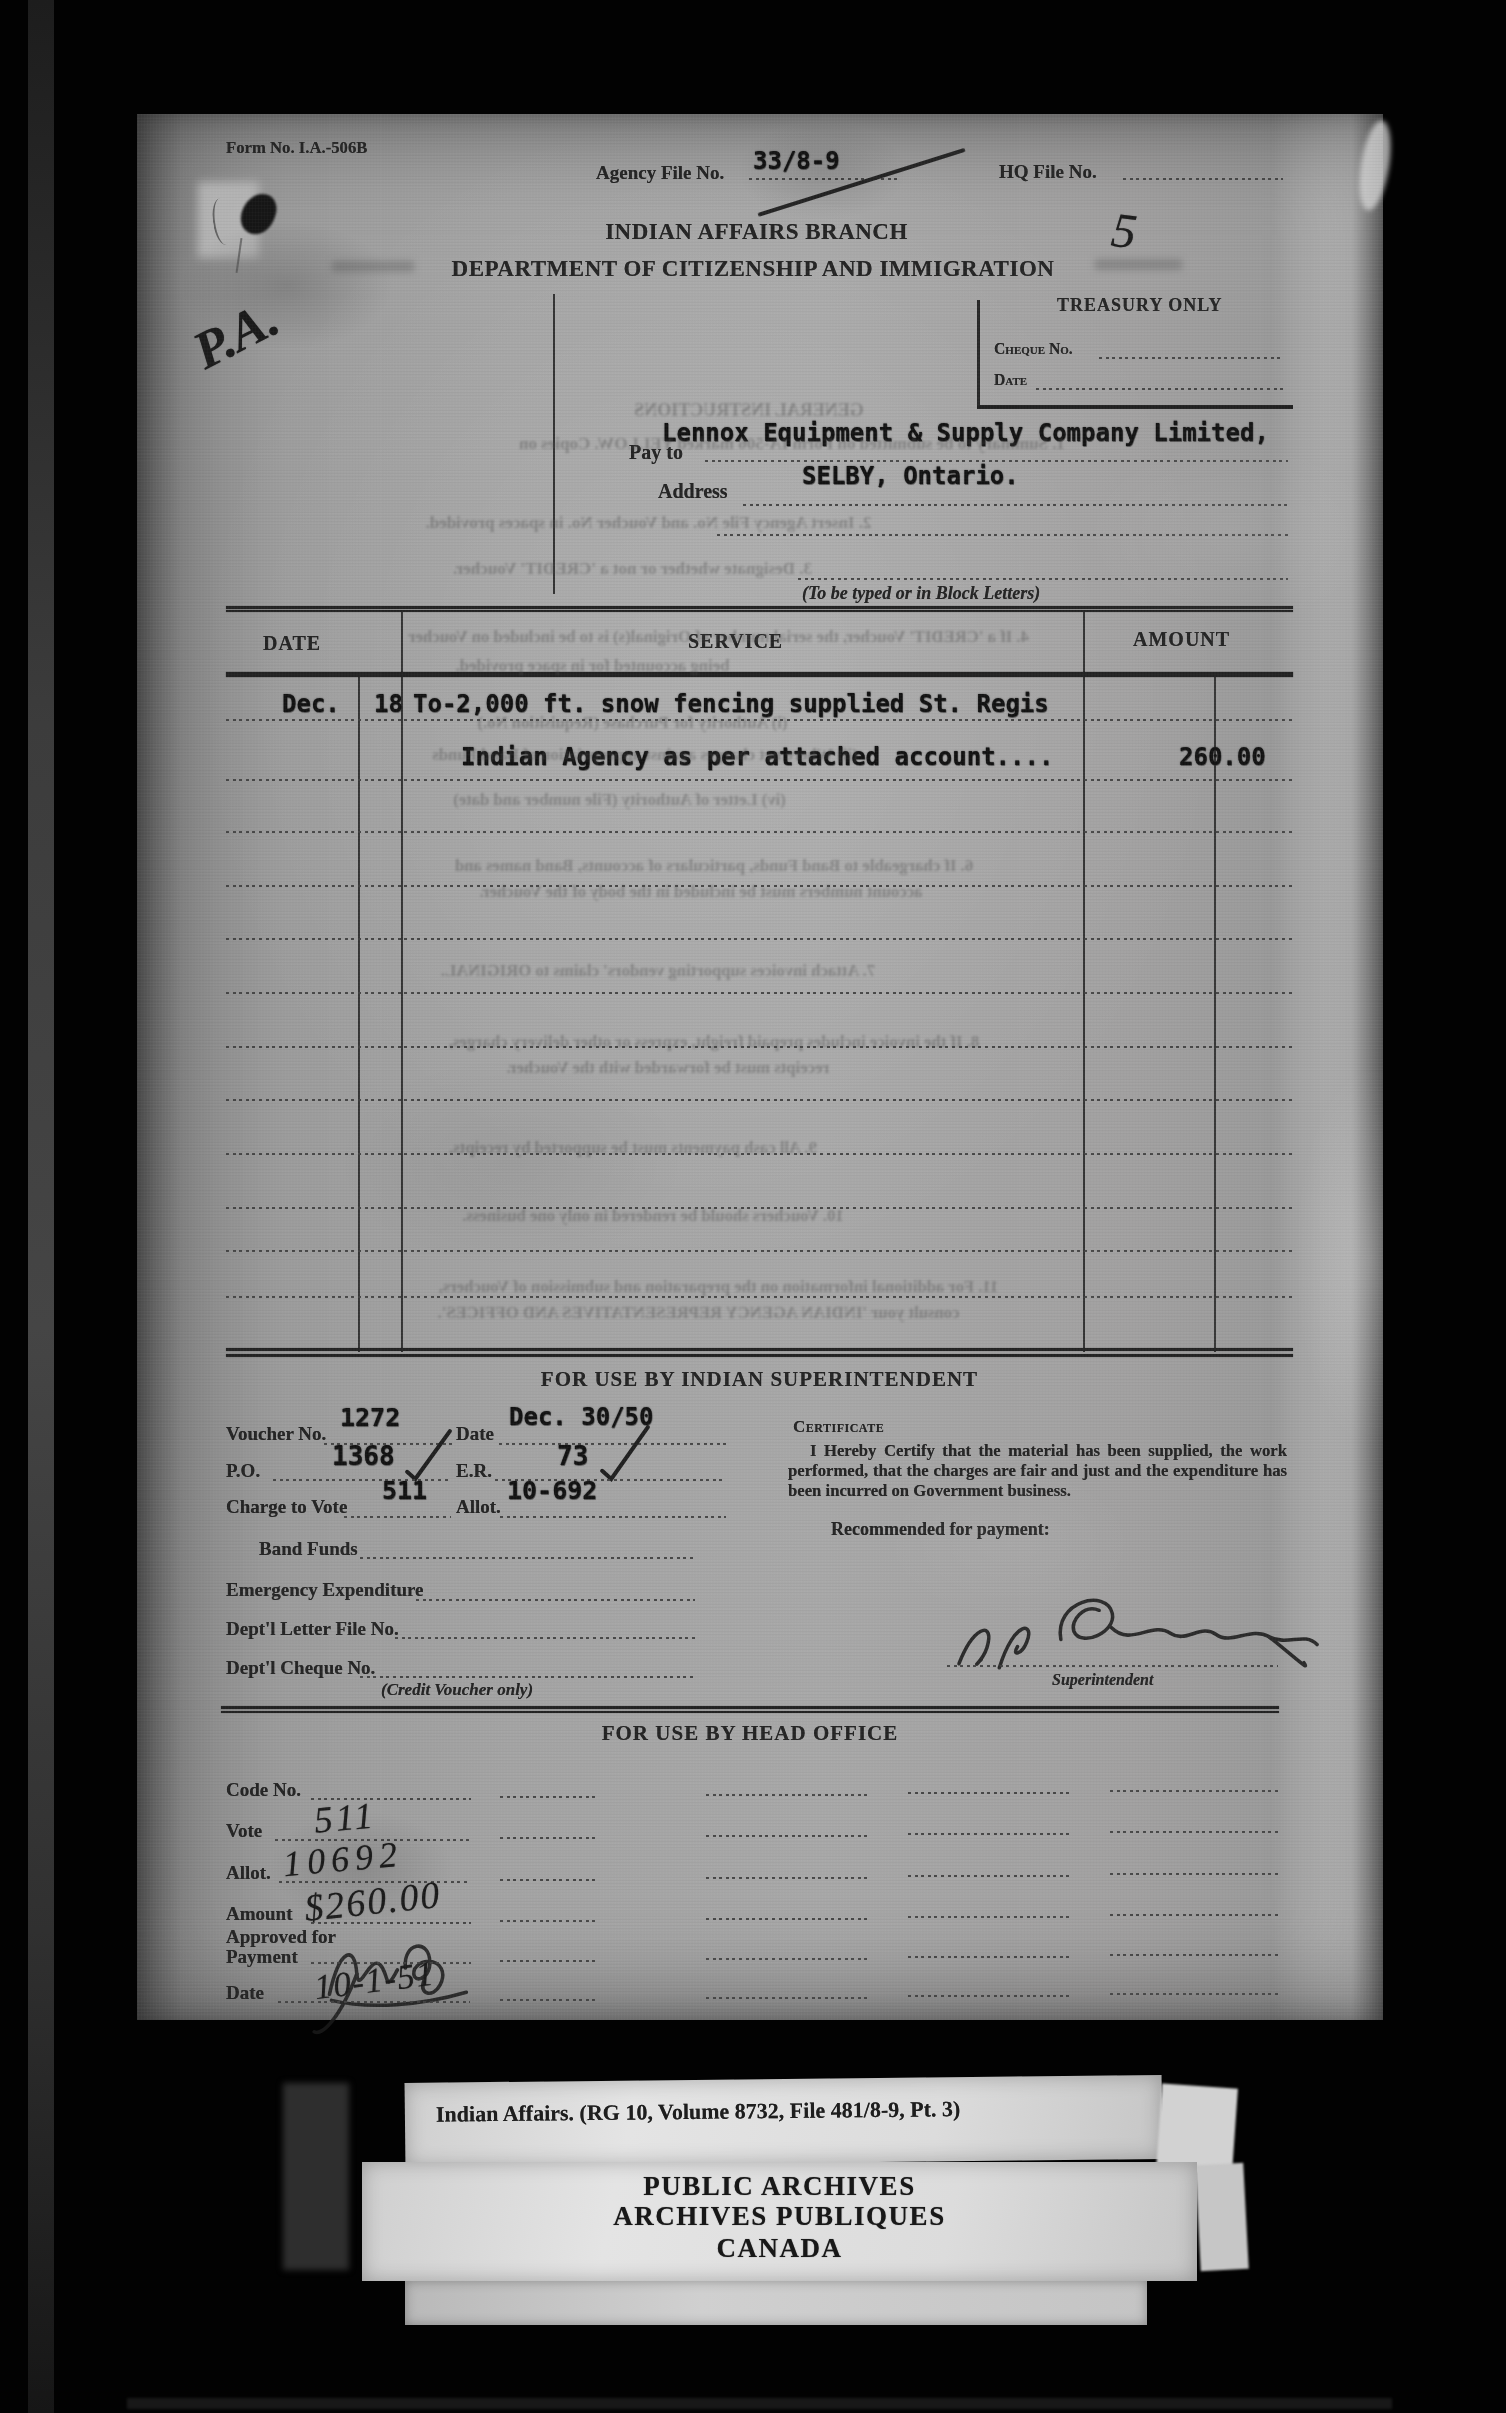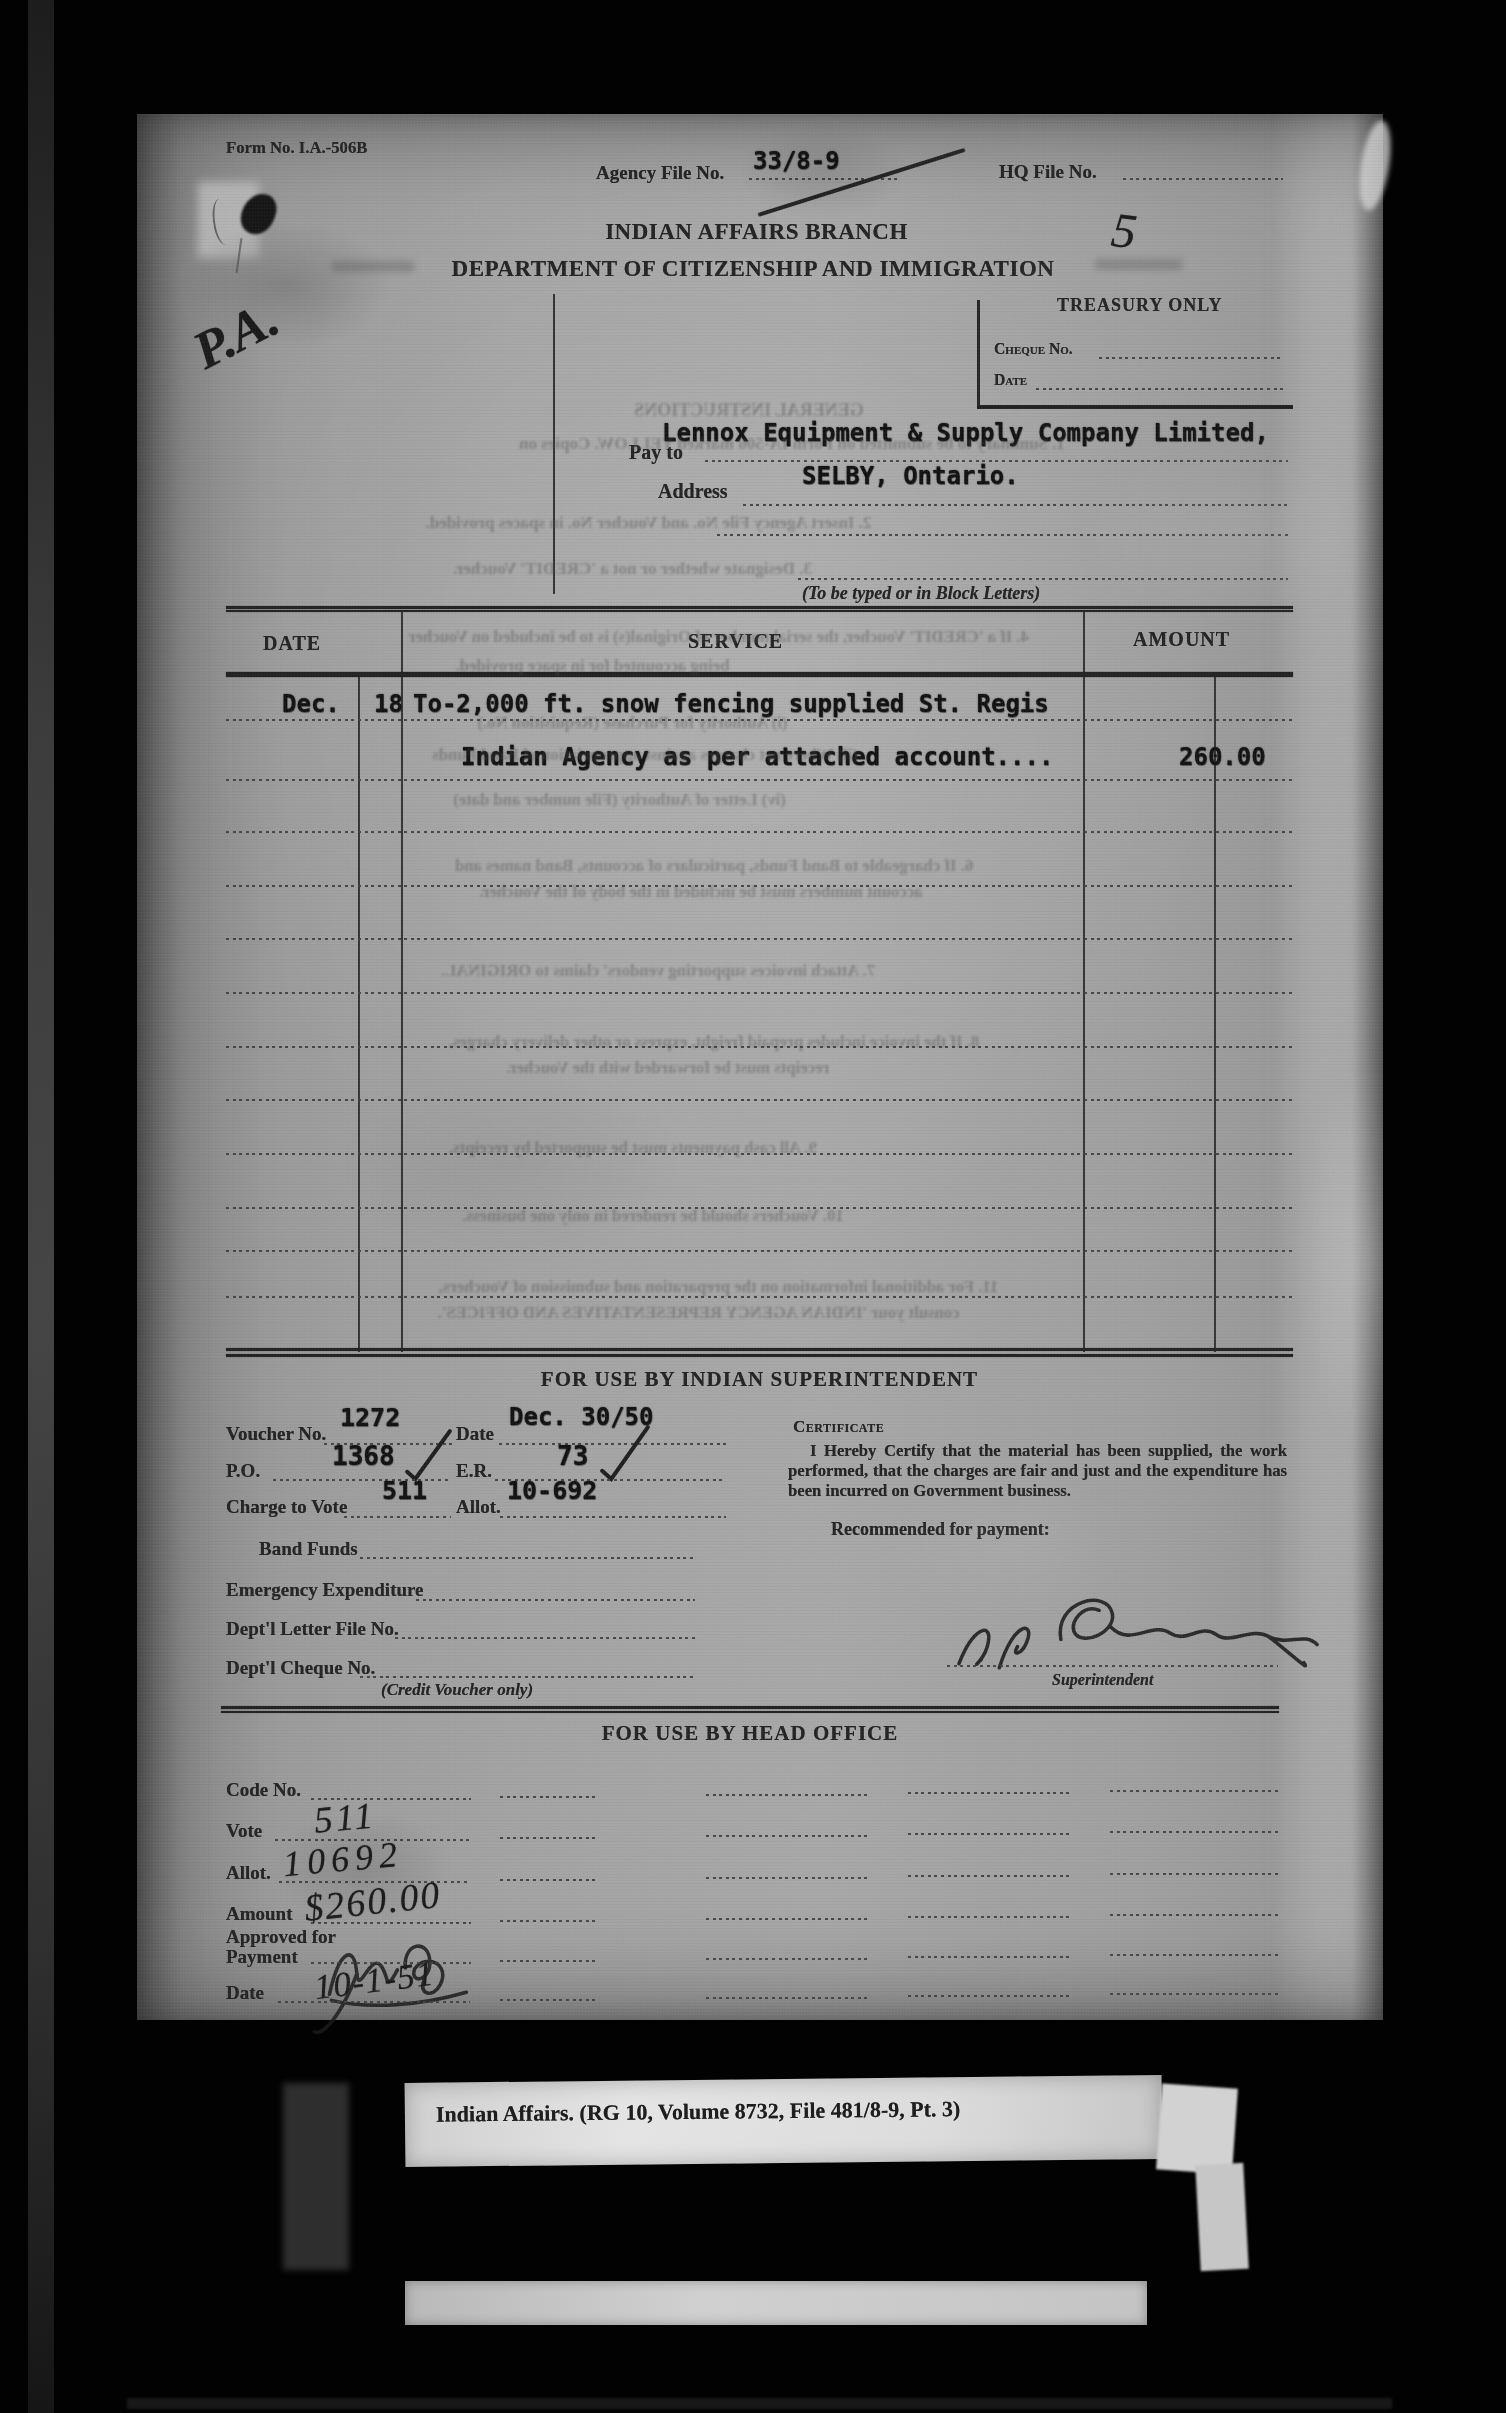--- a/index.html
+++ b/index.html
@@ -273,17 +273,22 @@
   <div class="blotches"></div>
   <div style="left:137px;top:114px;width:1246px;height:1906px;pointer-events:none;background:repeating-linear-gradient(180deg,rgba(255,255,255,.02) 0 1px,transparent 1px 3.5px);"></div>
 
   <div style="left:283px;top:2083px;width:66px;height:187px;background:#2e2e2e;filter:blur(3px);"></div>
   <div class="stamp" style="left:405px;top:2079px;width:757px;height:84px;transform:rotate(-0.6deg);">
     <span style="position:absolute;left:31px;top:19px;font-family:'Liberation Serif',serif;font-weight:bold;font-size:22px;color:#1e1e1e;white-space:nowrap;text-shadow:0 0 0.5px rgba(0,0,0,.6);">Indian Affairs. (RG 10, Volume 8732, File 481/8-9, Pt. 3)</span>
   </div>
   <div style="left:1159px;top:2086px;width:76px;height:86px;background:#d2d2d2;transform:rotate(4deg);filter:blur(1px);"></div>
   <div style="left:1198px;top:2164px;width:48px;height:106px;background:#c6c6c6;transform:rotate(-3deg);filter:blur(1px);"></div>
 
+  <div class="stamp" style="left:362px;top:2162px;width:835px;height:119px;">
+    <div style="position:absolute;left:0;top:9px;width:100%;text-align:center;font-family:'Liberation Serif',serif;font-weight:bold;font-size:27px;letter-spacing:1.5px;color:#181818;text-shadow:0 0 1px rgba(0,0,0,.55);">PUBLIC ARCHIVES</div>
+    <div style="position:absolute;left:0;top:39px;width:100%;text-align:center;font-family:'Liberation Serif',serif;font-weight:bold;font-size:27px;letter-spacing:1.5px;color:#181818;text-shadow:0 0 1px rgba(0,0,0,.55);">ARCHIVES PUBLIQUES</div>
+    <div style="position:absolute;left:0;top:71px;width:100%;text-align:center;font-family:'Liberation Serif',serif;font-weight:bold;font-size:27px;letter-spacing:1.5px;color:#181818;text-shadow:0 0 1px rgba(0,0,0,.55);">CANADA</div>
+  </div>
   <div style="left:405px;top:2281px;width:742px;height:44px;background:linear-gradient(90deg,#b9b9b9,#d0d0d0 40%,#c4c4c4);box-shadow:inset 0 0 12px rgba(0,0,0,.3);"></div>
   <div style="left:127px;top:2398px;width:1265px;height:11px;background:rgba(255,255,255,.09);filter:blur(1.5px);"></div>
 
 </div>
 
 
 </body></html>

